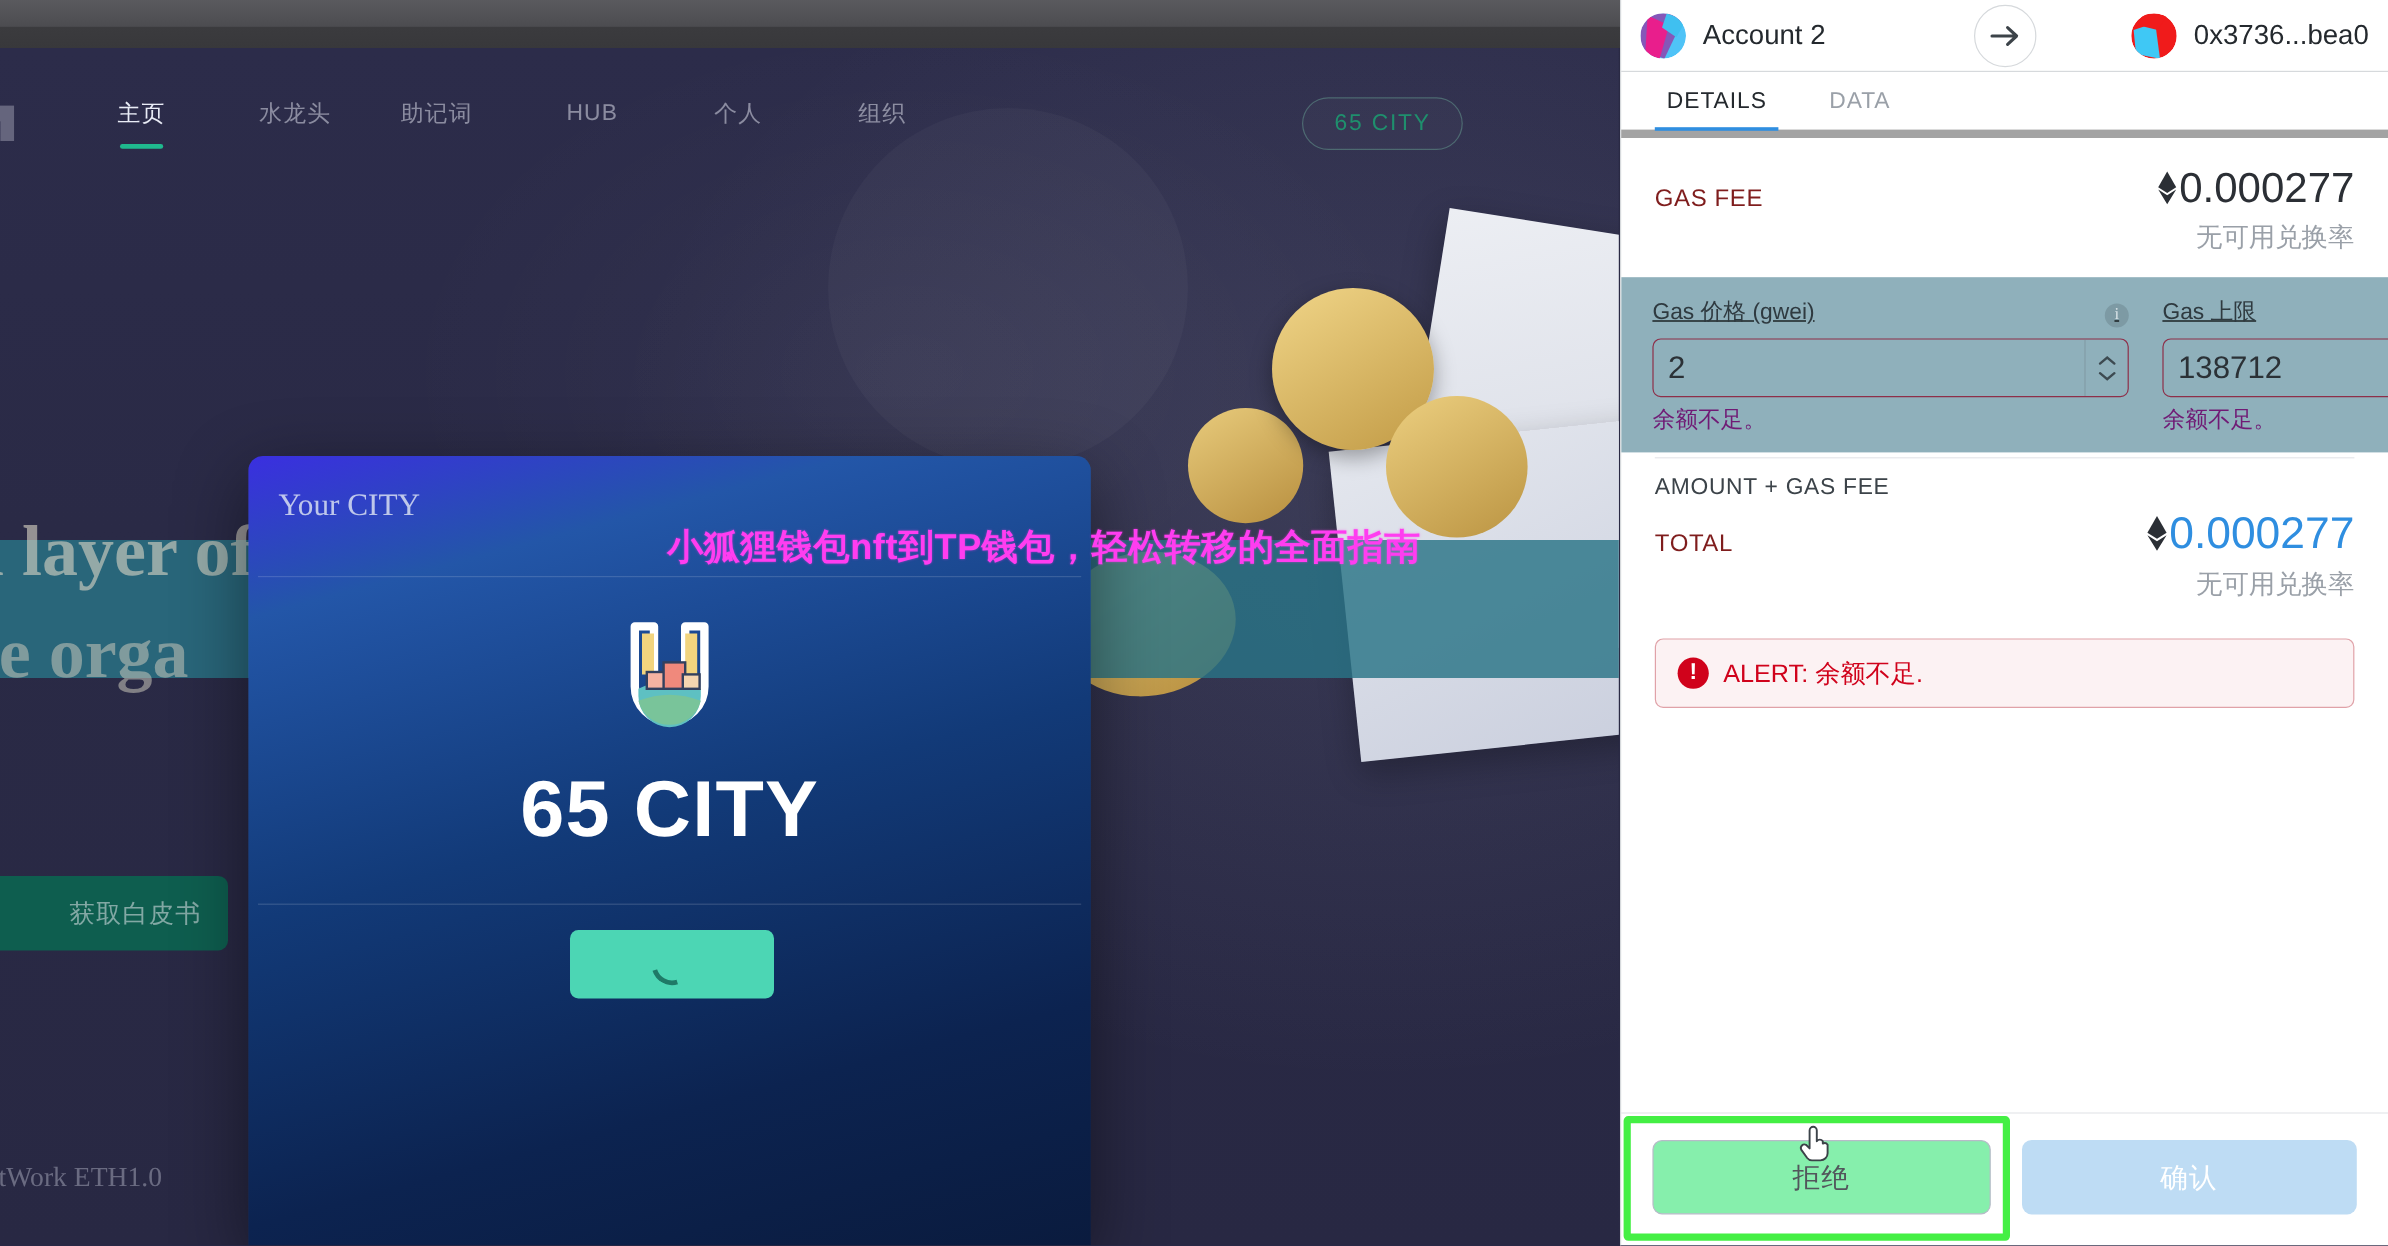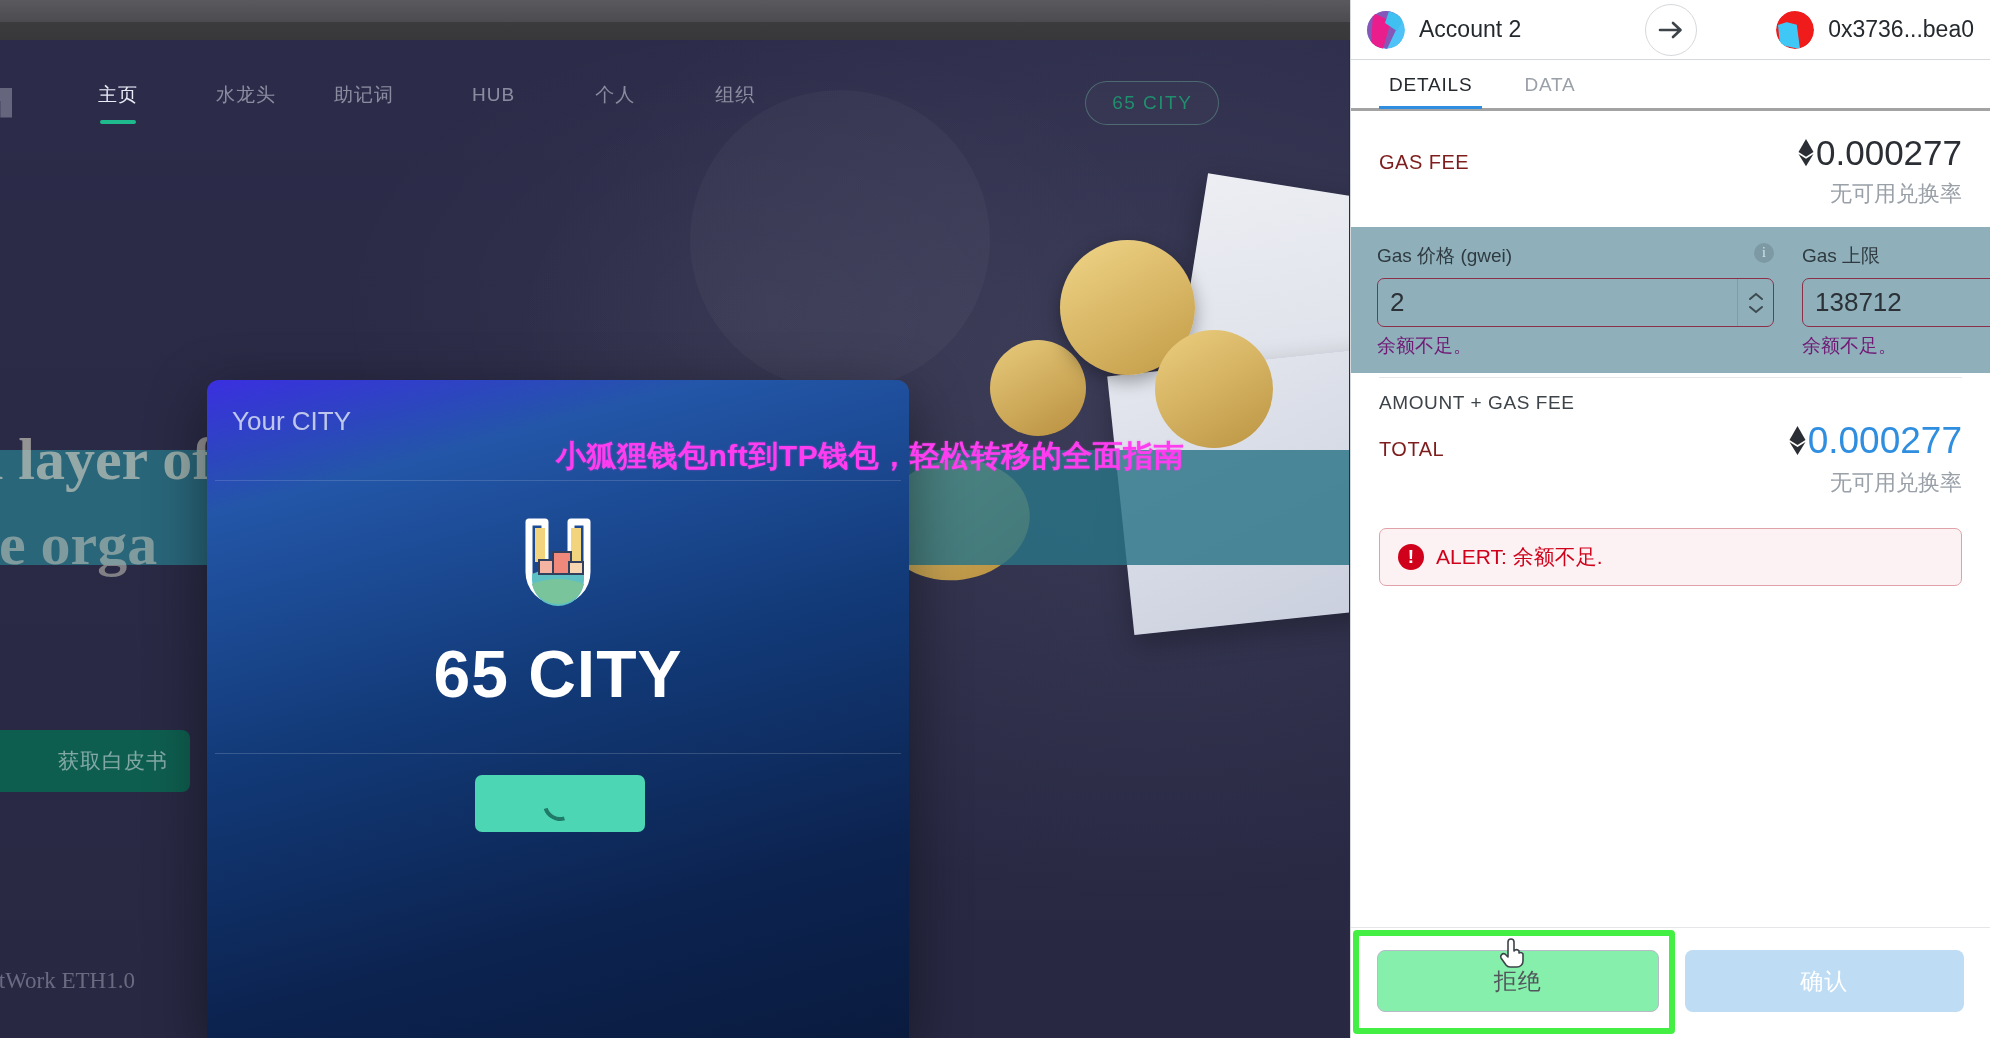--- a/index.html
+++ b/index.html
@@ -129,21 +129,21 @@
 
   
   #city-card {
     position: absolute; left: 207px; top: 340px; width: 702px; height: 658px;
     border-radius: 12px 12px 0 0; overflow: hidden;
     background: linear-gradient(165deg,#3a2fe0 0%, #2356a8 16%, #123a78 46%, #0c2350 76%, #0a1b3e 100%);
     box-shadow: 0 18px 60px rgba(0,0,0,.45);
   }
   #city-card-title {
     position: absolute; left: 25px; top: 26px;
-    color: rgba(226,232,244,.80); font-size: 26px;
+    color: rgba(226,232,244,.80); font-size: 26px; font-family: Liberation Serif, serif;
   }
   #city-card-divider {
     position: absolute; left: 8px; right: 8px; top: 100px; height: 1px;
     background: rgba(255,255,255,.14);
   }
   #city-logo {
     position: absolute; left: 50%; top: 136px; transform: translateX(-50%);
     width: 82px; height: 92px;
   }
   #city-card-name {
@@ -200,21 +200,21 @@
     border-bottom: 1px solid #ededf0;
   }
   #mm-claim-chip {
     display: inline-block; border: 1px solid #b7bbc8; border-radius: 7px;
     padding: 7px 16px; font-size: 18px; color: #6a737d; letter-spacing: .6px;
   }
   #mm-amount-row { display: flex; align-items: center; margin-top: 22px; }
   .eth-diamond { display:inline-block; }
   #mm-amount-value { font-size: 55px; color: #2b2f35; line-height: 1; margin-left: 4px; }
 
-  #mm-tabs { display: flex; border-bottom: 3px solid #a3a3a3; padding: 0 28px; }
+  #mm-tabs { display: flex; border-bottom: 7px solid #a3a3a3; padding: 0 28px; }
   .mm-tab {
     padding: 14px 10px 12px; margin-right: 32px; font-size: 19px;
     color: #9aa0a8; letter-spacing: .8px; position: relative;
   }
   .mm-tab.active { color: #24292e; }
   .mm-tab.active::after {
     content: ""; position: absolute; left: 0; right: 0; bottom: -1px;
     height: 3px; background: #2f8ee0;
   }
 
@@ -226,21 +226,21 @@
   }
   .mm-row-label { font-size: 20px; color: #7f1d1d; letter-spacing: .5px; padding-top: 18px; }
   .mm-row-values { text-align: right; }
   .mm-fiat { font-size: 22px; color: #9aa0a8; margin-top: 6px; }
   .mm-primary { font-size: 35px; color: #2b2f35; display: flex; align-items: center; justify-content: flex-end; }
   .mm-primary.blue { color: #2f8ee0; font-size: 37px; }
 
   #mm-gas-panel { background: #8fb0bb; padding: 16px 26px 14px; }
   .gas-fields { display: flex; gap: 28px; }
   .gas-field { flex: 1 1 0; }
-  .gas-field-head { display: flex; align-items: flex-start; justify-content: space-between; }
+  .gas-field-head { display: flex; align-items: flex-end; justify-content: space-between; text-decoration: underline; }
   .gas-field-label { font-size: 19px; color: #2f3a40; }
   .info-icon {
     width: 20px; height: 20px; border-radius: 50%;
     background: #7d9aa4; color: #d9e3e7; font-size: 14px;
     display: flex; align-items: center; justify-content: center;
     font-family: "Liberation Serif", serif;
   }
   .gas-input-wrap {
     margin-top: 9px; display: flex; align-items: stretch;
     border: 1px solid #8e2f49; border-radius: 7px; background: #8fb0bb;

